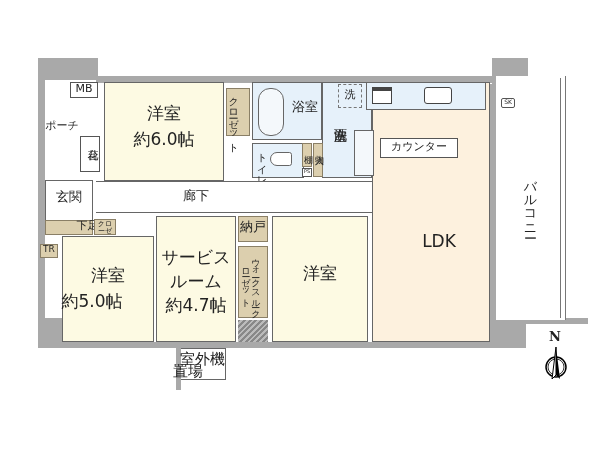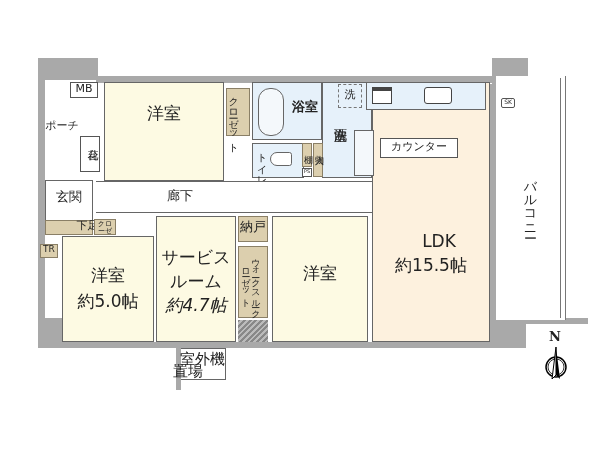--- a/index.html
+++ b/index.html
@@ -48,26 +48,27 @@
   <div class="label md" style="left:45px;top:190px;width:48px;">玄関</div>
   <div class="abs storage" style="left:45px;top:220px;width:48px;height:15px;"></div>
   <div class="label sm" style="left:45px;top:220px;width:48px;padding-left:24px;">下足入</div>
   <div class="abs storage" style="left:94px;top:219px;width:22px;height:16px;"></div>
   <div class="label xs" style="left:95px;top:221px;width:20px;white-space:normal;">クローゼット</div>
   <div class="abs storage" style="left:40px;top:244px;width:18px;height:14px;"></div>
   <div class="label sm" style="left:40px;top:244px;width:18px;font-size:9px;">TR</div>
 
   <div class="abs room-yellow outline" style="left:104px;top:82px;width:120px;height:99px;"></div>
   <div class="label lg" style="left:104px;top:104px;width:120px;">洋室</div>
+  <div class="label lg" style="left:104px;top:130px;width:120px;">約6.0帖</div>
   <div class="abs storage" style="left:226px;top:88px;width:24px;height:48px;"></div>
   <div class="label sm vert" style="left:228px;top:90px;height:44px;font-size:10px;line-height:1;">クローゼット</div>
 
   <div class="abs room-blue outline" style="left:252px;top:82px;width:70px;height:58px;"></div>
   <div class="abs" style="left:258px;top:88px;width:26px;height:48px;border:1.5px solid #666;border-radius:12px;background:#f4f8fb;"></div>
-  <div class="label md" style="left:288px;top:100px;width:34px;font-weight:bold;">浴室</div>
+  <div class="label md" style="left:288px;top:100px;width:34px;">浴室</div>
   <div class="abs box" style="left:322px;top:82px;width:10px;height:24px;"></div>
   <div class="label xs vert" style="left:323px;top:84px;font-size:8px;">PS</div>
   <div class="abs room-blue outline" style="left:322px;top:82px;width:50px;height:96px;"></div>
   <div class="abs" style="left:338px;top:84px;width:24px;height:24px;border:1px dashed #777;background:#e6f1fa;"></div>
   <div class="label sm" style="left:338px;top:89px;width:24px;">洗</div>
   <div class="label md vert" style="left:332px;top:118px;">洗面室</div>
 
   <div class="abs room-blue outline" style="left:252px;top:143px;width:52px;height:35px;"></div>
   <div class="label sm vert" style="left:256px;top:146px;font-size:10px;">トイレ</div>
   <div class="abs" style="left:270px;top:152px;width:22px;height:14px;border:1.2px solid #666;border-radius:8px 3px 3px 8px;background:#fff;"></div>
@@ -79,33 +80,32 @@
   <div class="label xs vert" style="left:314px;top:148px;font-size:9px;">物入</div>
 
   <div class="abs room-peach outline" style="left:372px;top:82px;width:118px;height:260px;"></div>
   <div class="abs room-blue" style="left:366px;top:82px;width:120px;height:28px;border:1.5px solid #666;"></div>
   <div class="abs" style="left:372px;top:87px;width:20px;height:17px;border:1.5px solid #444;background:#fff;border-top:4px solid #444;"></div>
   <div class="abs" style="left:424px;top:87px;width:28px;height:17px;border:1.5px solid #444;border-radius:3px;background:#fff;"></div>
   <div class="abs box" style="left:380px;top:138px;width:78px;height:20px;"></div>
   <div class="label sm" style="left:380px;top:141px;width:78px;">カウンター</div>
   <div class="abs" style="left:354px;top:130px;width:20px;height:46px;border:1.5px solid #666;background:#f4f8fb;"></div>
   <div class="label lg" style="left:372px;top:232px;width:118px;margin-left:8px;">LDK</div>
-  <div class="label lg" style="left:372px;top:256px;width:118px;">約15.5帖</div>
 
   <div class="abs room-white" style="left:96px;top:181px;width:276px;height:32px;border-top:1.5px solid #666;border-bottom:1.5px solid #666;"></div>
-  <div class="label md" style="left:150px;top:189px;width:60px;">廊下</div>
+  <div class="label md" style="left:166px;top:189px;width:60px;">廊下</div>
 
   <div class="abs room-yellow outline" style="left:62px;top:236px;width:92px;height:106px;"></div>
   <div class="label lg" style="left:62px;top:266px;width:92px;">洋室</div>
-  <div class="label lg" style="left:62px;top:292px;width:92px;">約5.0帖</div>
+  <div class="label lg" style="left:46px;top:292px;width:92px;">約5.0帖</div>
 
   <div class="abs room-yellow outline" style="left:156px;top:216px;width:80px;height:126px;"></div>
   <div class="label lg" style="left:156px;top:272px;width:80px;">ルーム</div>
   <div class="label lg" style="left:156px;top:248px;width:80px;">サービス</div>
-  <div class="label lg" style="left:156px;top:296px;width:80px;font-style:italic;">約4.7帖</div>
+  <div class="label lg" style="left:156px;top:296px;width:80px;">約4.7帖</div>
 
   <div class="abs storage" style="left:238px;top:216px;width:30px;height:26px;"></div>
   <div class="label md" style="left:238px;top:220px;width:30px;">納戸</div>
   <div class="abs storage" style="left:238px;top:246px;width:30px;height:72px;"></div>
   <div class="label xs vert" style="left:240px;top:250px;height:66px;font-size:9px;line-height:1.1;white-space:normal;">ウォークスルークローゼット</div>
   <div class="abs hatch" style="left:238px;top:320px;width:30px;height:22px;"></div>
 
   <div class="abs room-yellow outline" style="left:272px;top:216px;width:96px;height:126px;"></div>
   <div class="label lg" style="left:272px;top:264px;width:96px;">洋室</div>
 

